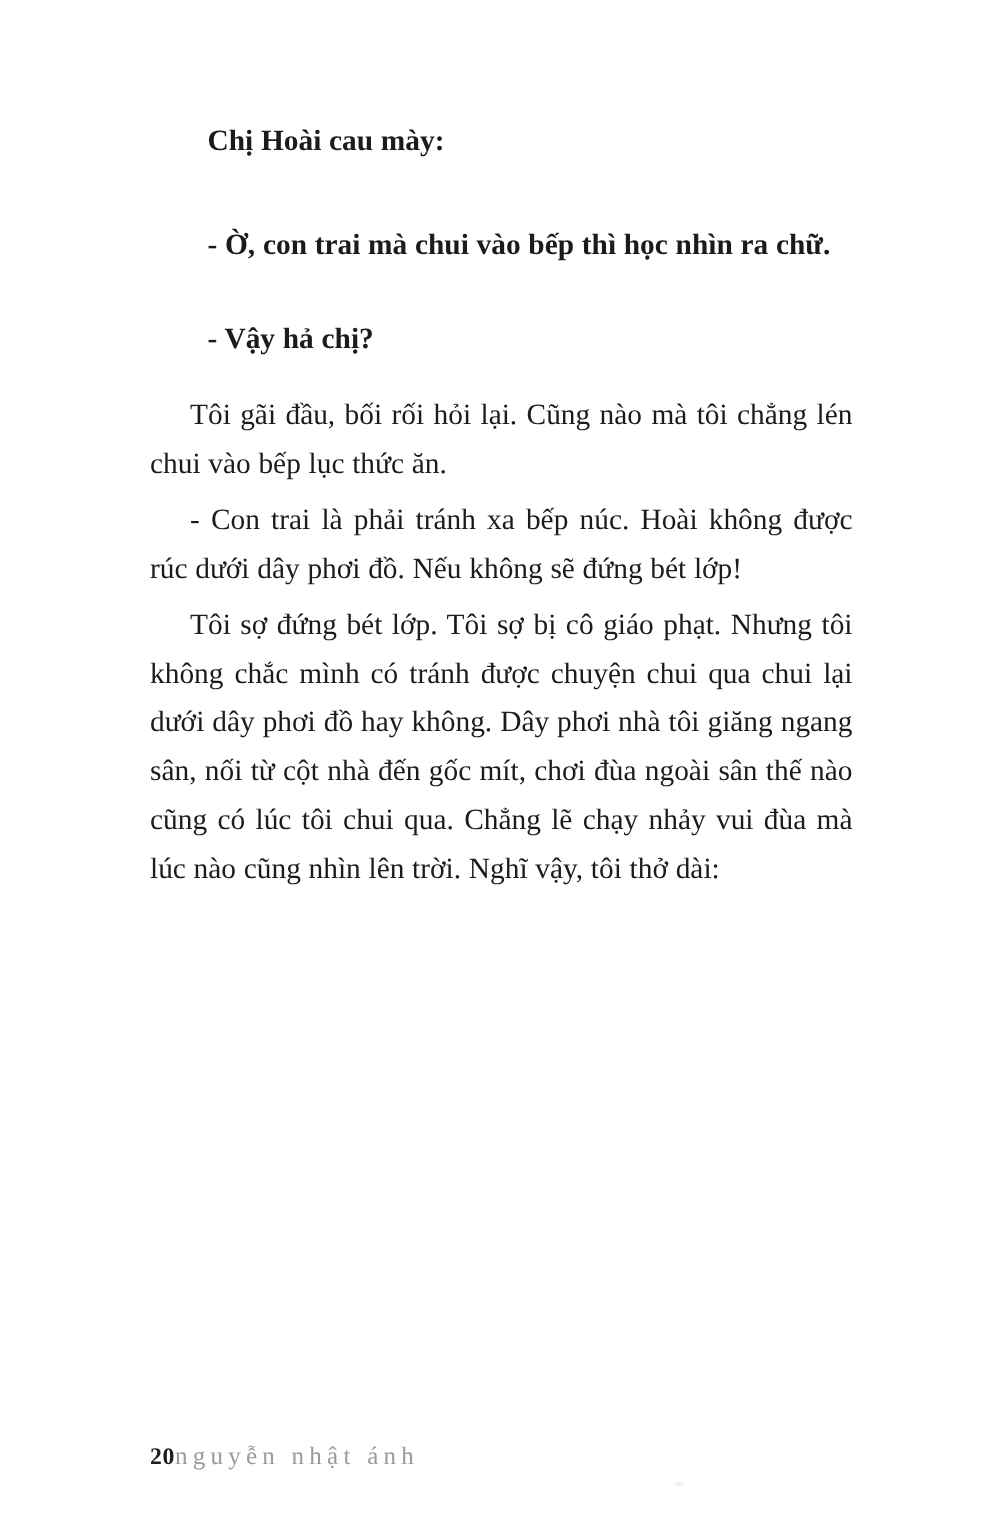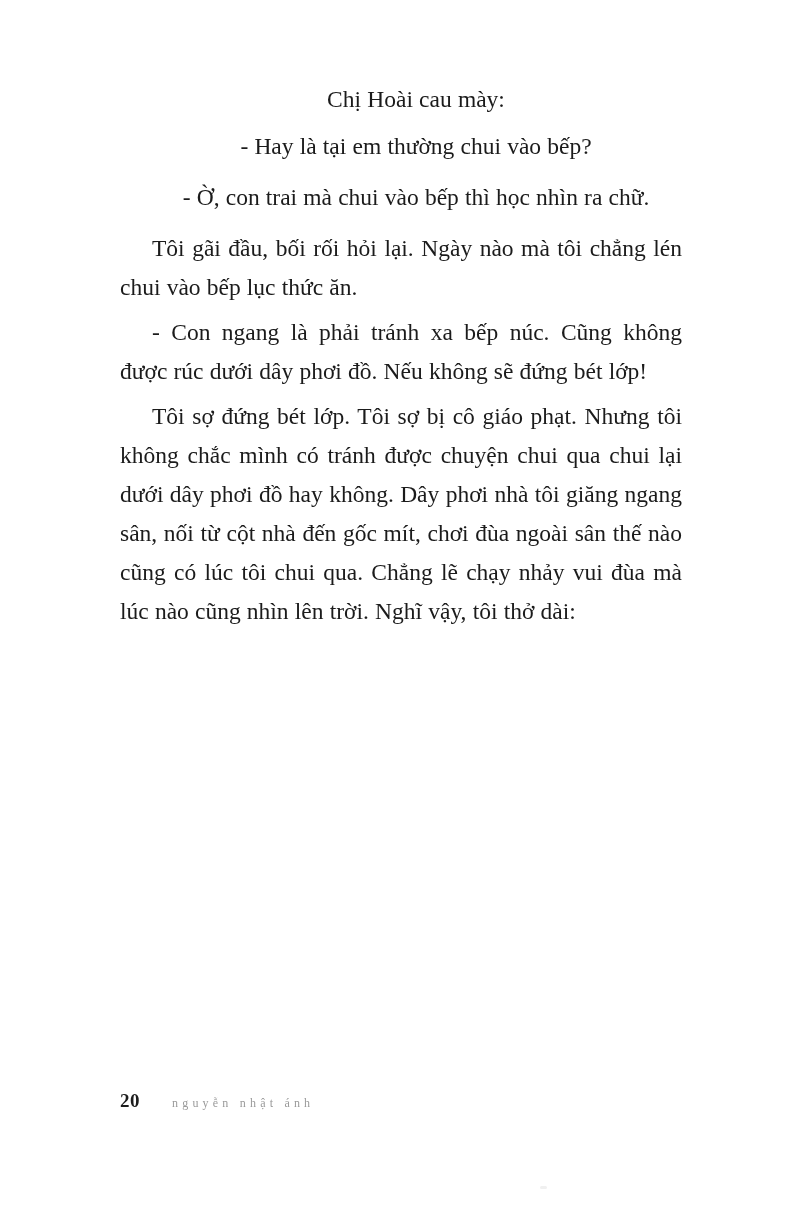--- a/index.html
+++ b/index.html
@@ -45,52 +45,51 @@
   }
 
   
   .para.indent {
     text-indent: 32px;
   }
 
   
   .para.dialogue {
     text-indent: 30px;
-    text-align: center;
-    margin: 2px;
+    text-align: left;
+    margin: 16px;
+    font-weight: bold;
   }
 
   
   .gap-dialogue { height: 4px; }
   .gap-para { height: 6px; }
   .gap-para-lg { height: 9px; }
 
   
   .footer {
     position: absolute;
     left: 120px;
-    top: 1090px;
+    top: 1154px;
     display: flex;
     align-items: baseline;
-    gap: 14px;
   }
   .folio {
     font-size: 19px;
     font-weight: bold;
     color: #1c1c1c;
     letter-spacing: 0.5px;
     font-family: "Liberation Serif", "DejaVu Serif", serif;
   }
   .running-author {
-    font-size: 12px;
+    font-size: 20px;
     color: #9a9a9a;
     letter-spacing: 4.2px;
     font-family: "Liberation Serif", "DejaVu Serif", serif;
     font-weight: normal;
-    margin-left: 18px;
   }
 
   
   .speck {
     position: absolute;
     left: 540px;
     top: 1186px;
     width: 7px;
     height: 3px;
     background: #f0f0f0;
@@ -100,34 +99,34 @@
 </head>
 <body>
 
 <div class="page">
 
   <div class="text-block">
 
     <p class="para dialogue">Chị Hoài cau mày:</p>
     <div class="gap-dialogue"></div>
 
-    <p class="para dialogue">- Hay là tại em thường chui vào bếp?</p>
     <div class="gap-dialogue"></div>
 
     <div class="gap-dialogue"></div>
 
     <p class="para dialogue">- Ờ, con trai mà chui vào bếp thì học nhìn ra chữ.</p>
     <div class="gap-dialogue"></div>
 
+    <p class="para dialogue">- Vậy hả chị?</p>
     <div class="gap-para"></div>
 
-    <p class="para indent">Tôi gãi đầu, bối rối hỏi lại. Ngày nào mà tôi chẳng lén chui vào bếp lục thức ăn.</p>
+    <p class="para indent">Tôi gãi đầu, bối rối hỏi lại. Cũng nào mà tôi chẳng lén chui vào bếp lục thức ăn.</p>
     <div class="gap-para"></div>
 
-    <p class="para indent">- Con ngang là phải tránh xa bếp núc. Cũng không được rúc dưới dây phơi đồ. Nếu không sẽ đứng bét lớp!</p>
+    <p class="para indent">- Con trai là phải tránh xa bếp núc. Hoài không được rúc dưới dây phơi đồ. Nếu không sẽ đứng bét lớp!</p>
     <div class="gap-para"></div>
 
     <p class="para indent">Tôi sợ đứng bét lớp. Tôi sợ bị cô giáo phạt. Nhưng tôi không chắc mình có tránh được chuyện chui qua chui lại dưới dây phơi đồ hay không. Dây phơi nhà tôi giăng ngang sân, nối từ cột nhà đến gốc mít, chơi đùa ngoài sân thế nào cũng có lúc tôi chui qua. Chẳng lẽ chạy nhảy vui đùa mà lúc nào cũng nhìn lên trời. Nghĩ vậy, tôi thở dài:</p>
     <div class="gap-para-lg"></div>
 
 
   </div>
 
   <div class="footer">
     <span class="folio">20</span>

